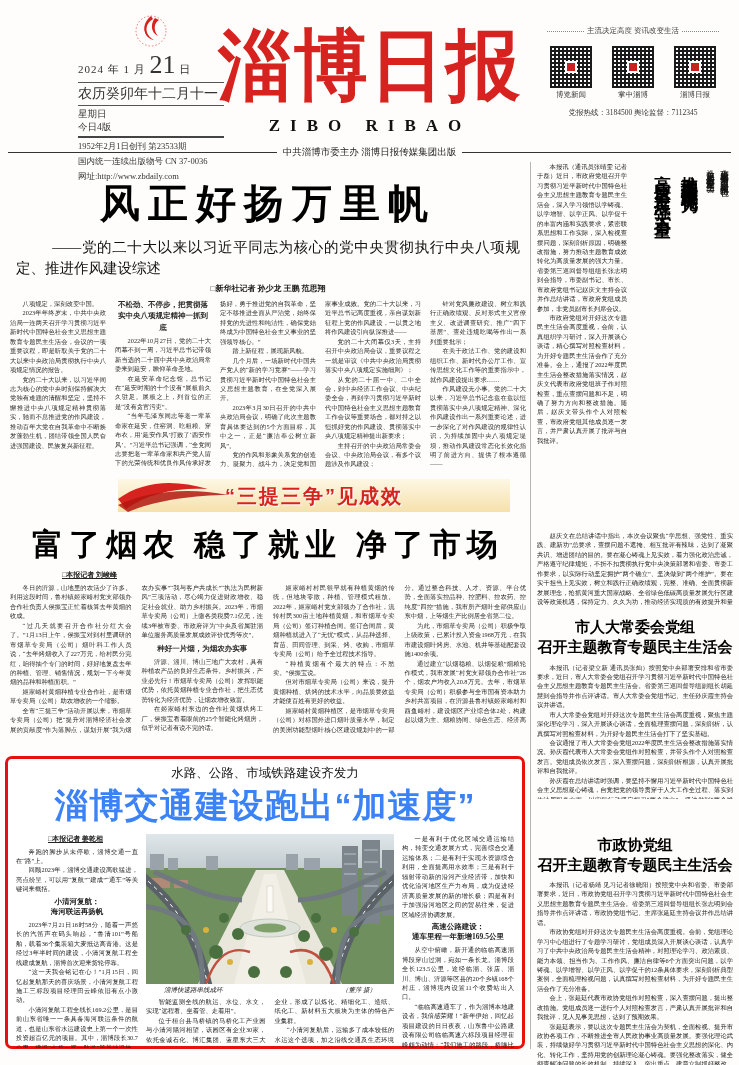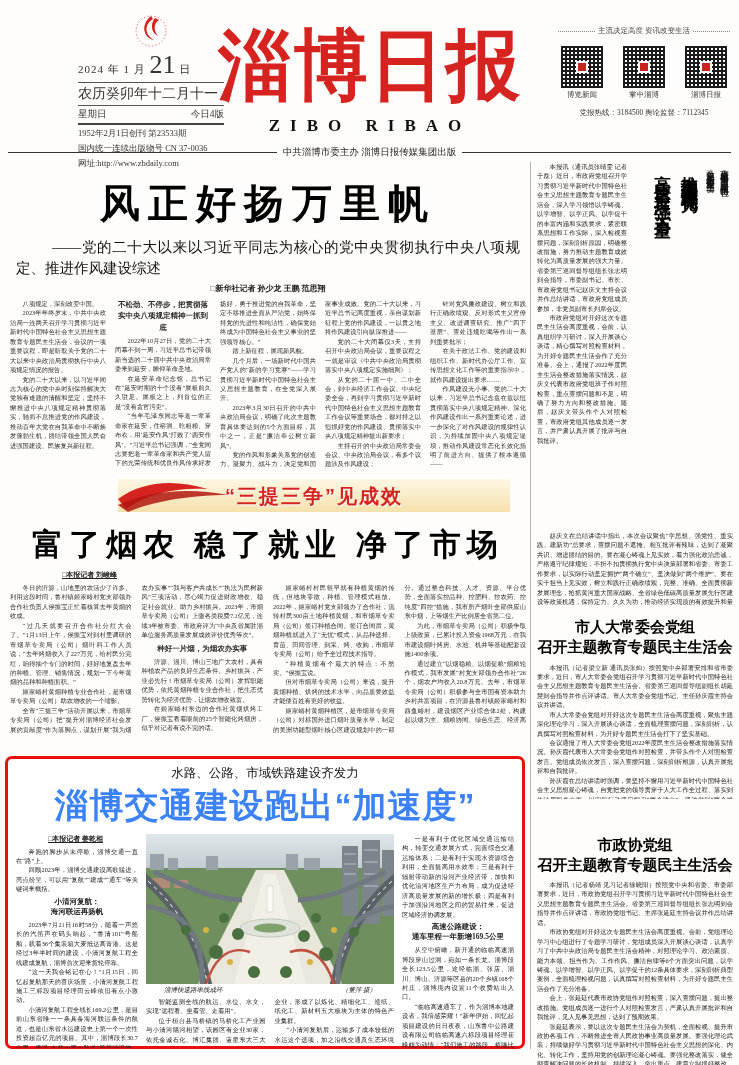--- a/index.html
+++ b/index.html
@@ -5,27 +5,27 @@
   html,body{margin:0;padding:0;background:#e9e9e9;}
   .page{position:relative;width:739px;height:1065px;background:#fffdfb;margin:0 auto;
         font-family:"Liberation Serif","DejaVu Serif",serif;color:#222;overflow:hidden;}
   
   .mast-left{position:absolute;left:78px;top:14px;width:146px;font-size:9px;color:#333;}
   .logo{display:block;margin:0 auto 2px auto;}
   .dateline{font-size:11px;letter-spacing:1px;white-space:nowrap;}
   .dateline .big-day{font-size:26px;font-weight:400;letter-spacing:0;}
   .mrule{border-top:1px solid #555;margin:2px 0;}
   .mrule.thick{border-top:2px solid #444;}
-  .mast-row{display:flex;justify-content:space-between;font-size:9.5px;}
+  .mast-row{display:flex;justify-content:space-between;font-size:9.5px;flex-direction:column;}
   .mast-small{font-size:8.5px;white-space:nowrap;margin-top:3px;color:#333;}
   .mast-title{position:absolute;left:214px;top:22px;width:312px;text-align:center;}
   .mast-title .cn{font-size:74px;line-height:86px;font-weight:900;color:#d6231f;letter-spacing:2px;
                   font-family:"DejaVu Serif","Liberation Serif",serif;transform:scaleY(1.05);white-space:nowrap;}
   .mast-title .py{font-size:17px;font-weight:700;letter-spacing:10px;color:#111;margin-top:8px;}
-  .mast-right{position:absolute;right:6px;top:26px;width:178px;}
+  .mast-right{position:absolute;right:17px;top:26px;width:178px;}
   .slogan-row{display:flex;align-items:center;font-size:7.5px;color:#444;white-space:nowrap;}
   .dots{flex:1;border-top:1px dotted #888;margin:0 3px;}
   .qr-row{display:flex;justify-content:space-between;margin-top:10px;padding:0 4px;}
   .qr-item{width:46px;text-align:center;}
   .qr{width:42px;height:42px;margin:0 auto;position:relative;
       background:repeating-linear-gradient(0deg,#1b1b1b 0 2px,rgba(255,255,255,0) 2px 4px),
                  repeating-linear-gradient(90deg,#1b1b1b 0 2px,#fff 2px 4px);}
   .qr::after{content:"";position:absolute;inset:15px;background:#c9231e;border:2px solid #fff;}
   .qr-label{font-size:7.5px;margin-top:2px;color:#333;}
   .hotline{font-size:7.5px;margin-top:8px;white-space:nowrap;color:#333;text-align:center;}

